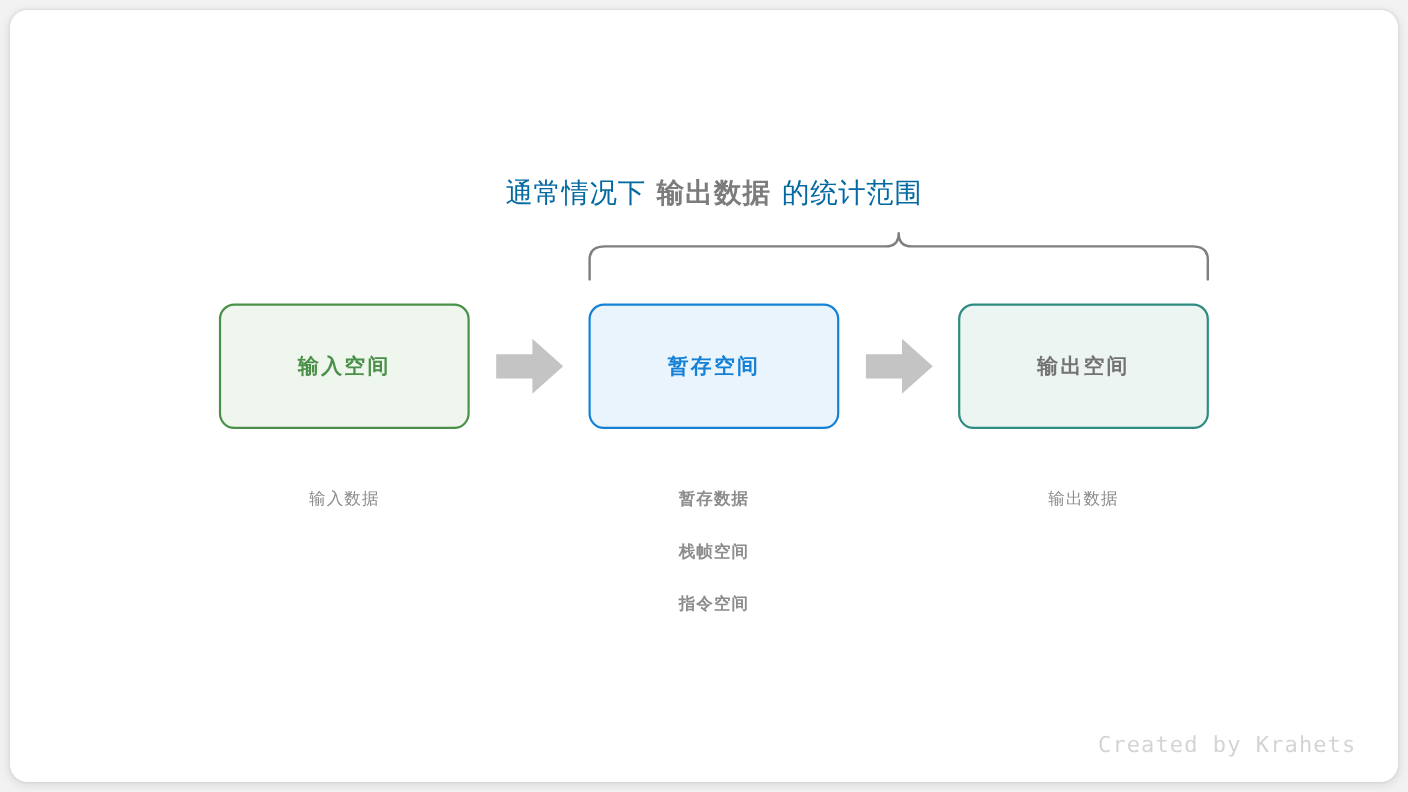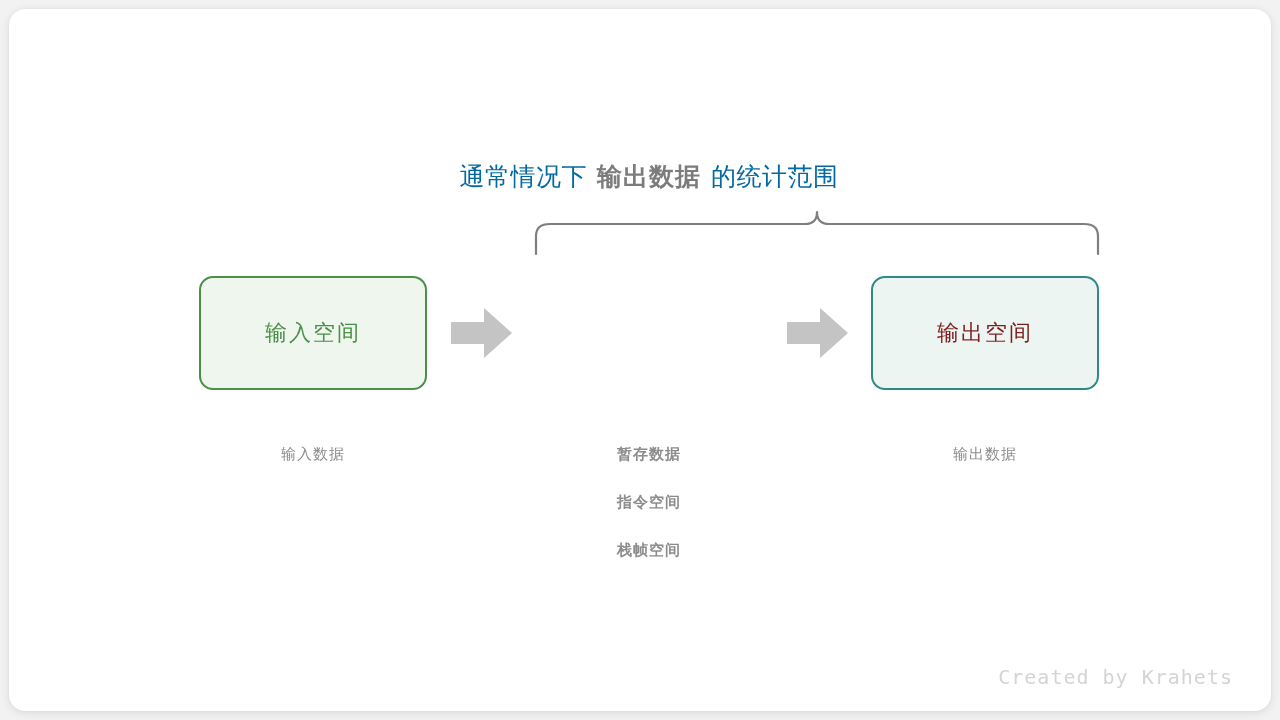--- a/index.html
+++ b/index.html
@@ -74,30 +74,30 @@
     height: 114px;
     border-radius: 14px;
     border-width: 2px;
     border-style: solid;
     box-sizing: border-box;
     display: flex;
     align-items: center;
     justify-content: center;
   }
   .box-label {
-    font-size: 22px;
-    font-weight: 400;
+    font-size: 19px;
+    font-weight: 700;
     letter-spacing: 2px;
   }
   .box-input  { left: 190px;  background: #eef6ed; border-color: #4b9049; }
   .box-input  .box-label { color: #4b9049; }
   .box-temp   { left: 526px;  background: #eaf4fd; border-color: #1581d6; }
   .box-temp   .box-label { color: #1581d6; }
   .box-output { left: 862px;  background: #edf5f3; border-color: #2e8b81; }
-  .box-output .box-label { color: #7f1d1d; }
+  .box-output .box-label { color: #737373; }
 
   
   .arrow {
     position: absolute;
     top: 298px;
     width: 62px;
     height: 52px;
   }
   .arrow-1 { left: 442px; }
   .arrow-2 { left: 778px; }
@@ -148,37 +148,40 @@
     </svg>
 
     <div class="box box-input">
       <span class="box-label">输入空间</span>
     </div>
 
     <svg class="arrow arrow-1" viewBox="0 0 62 52">
       <path d="M 0,15 L 33,15 L 33,1 L 61,26 L 33,51 L 33,37 L 0,37 Z" fill="#c4c4c4"></path>
     </svg>
 
+    <div class="box box-temp">
+      <span class="box-label">暂存空间</span>
+    </div>
 
     <svg class="arrow arrow-2" viewBox="0 0 62 52">
       <path d="M 0,15 L 33,15 L 33,1 L 61,26 L 33,51 L 33,37 L 0,37 Z" fill="#c4c4c4"></path>
     </svg>
 
     <div class="box box-output">
       <span class="box-label">输出空间</span>
     </div>
 
     <div class="caption cap-input">
       <div class="caption-line">输入数据</div>
     </div>
 
     <div class="caption cap-temp">
       <div class="caption-line">暂存数据</div>
+      <div class="caption-line">栈帧空间</div>
       <div class="caption-line">指令空间</div>
-      <div class="caption-line">栈帧空间</div>
     </div>
 
     <div class="caption cap-output">
       <div class="caption-line">输出数据</div>
     </div>
 
     <div class="watermark">Created by Krahets</div>
 
   </div>
 </div>

